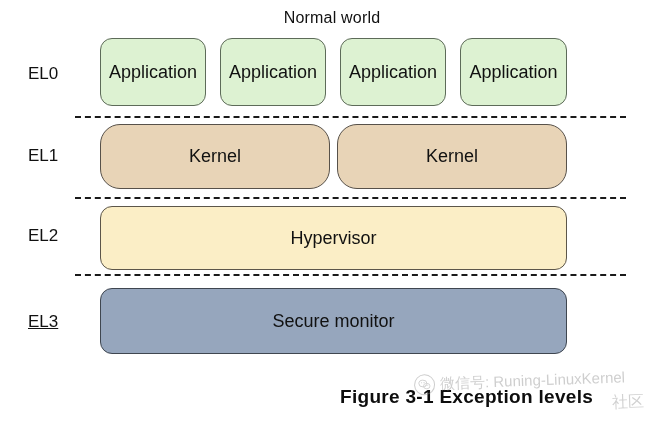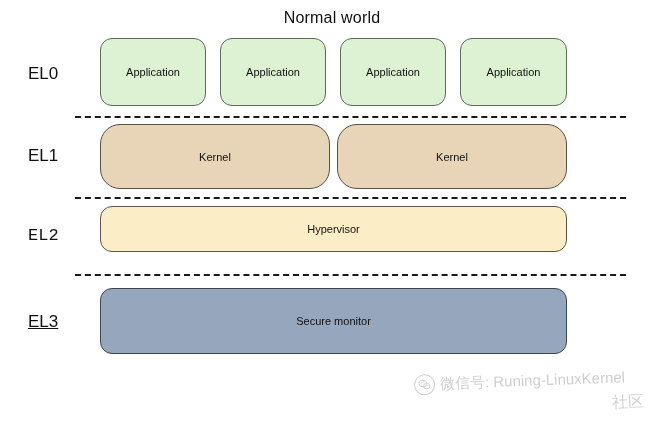--- a/index.html
+++ b/index.html
@@ -44,21 +44,21 @@
   }
 
   
   .node {
     position: absolute;
     box-sizing: border-box;
     border-radius: 11px;
     display: flex;
     align-items: center;
     justify-content: center;
-    font-size: 11px;
+    font-size: 18px;
     color: #111111;
     white-space: nowrap;
   }
   .node.app {
     background: #ddf2d2;
     border: 1.4px solid #5d6b59;
     border-radius: 12px;
   }
   .node.kernel {
     background: #e8d4b7;
@@ -139,41 +139,42 @@
 </style>
 </head>
 <body>
 
 <div id="figure-root">
 
   <div class="world-title">Normal world</div>
 
   <div class="el-label" style="top:64px;">EL0</div>
   <div class="el-label" style="top:146px;">EL1</div>
-  <div class="el-label" style="top:226px;font-family:Liberation Mono, monospace;">EL2</div>
+  <div class="el-label" style="top:226px;">EL2</div>
   <div class="el-label" style="top:312px;text-decoration:underline;">EL3</div>
 
   <div class="node app" style="left:100px; top:38px; width:106px; height:68px;">Application</div>
   <div class="node app" style="left:220px; top:38px; width:106px; height:68px;">Application</div>
   <div class="node app" style="left:340px; top:38px; width:106px; height:68px;">Application</div>
   <div class="node app" style="left:460px; top:38px; width:107px; height:68px;">Application</div>
 
   <div class="divider" style="top:116px;"></div>
 
   <div class="node kernel" style="left:100px; top:124px; width:230px; height:65px;">Kernel</div>
   <div class="node kernel" style="left:337px; top:124px; width:230px; height:65px;">Kernel</div>
 
   <div class="divider" style="top:197px;"></div>
 
-  <div class="node hypervisor" style="left:100px; top:206px; width:467px; height:46px;">Hypervisor</div>
+  <div class="node hypervisor" style="left:100px; top:206px; width:467px; height:64px;">Hypervisor</div>
 
   <div class="divider" style="top:274px;"></div>
 
   <div class="node monitor" style="left:100px; top:288px; width:467px; height:66px;">Secure monitor</div>
 
+  <div class="caption">Figure 3-1 Exception levels</div>
 
   <div class="watermark">
     <span class="watermark-logo">
       <svg width="13" height="13" viewBox="0 0 24 24" aria-hidden="true">
         <ellipse cx="9" cy="9.5" rx="7.4" ry="6.2" fill="none" stroke="#8a8a8a" stroke-width="1.7"></ellipse>
         <circle cx="6.6" cy="8" r="1.1" fill="#8a8a8a"></circle>
         <circle cx="11.2" cy="8" r="1.1" fill="#8a8a8a"></circle>
         <ellipse cx="16" cy="14.5" rx="6" ry="5" fill="none" stroke="#8a8a8a" stroke-width="1.5"></ellipse>
         <circle cx="14.2" cy="13.4" r="0.9" fill="#8a8a8a"></circle>
         <circle cx="18" cy="13.4" r="0.9" fill="#8a8a8a"></circle>

